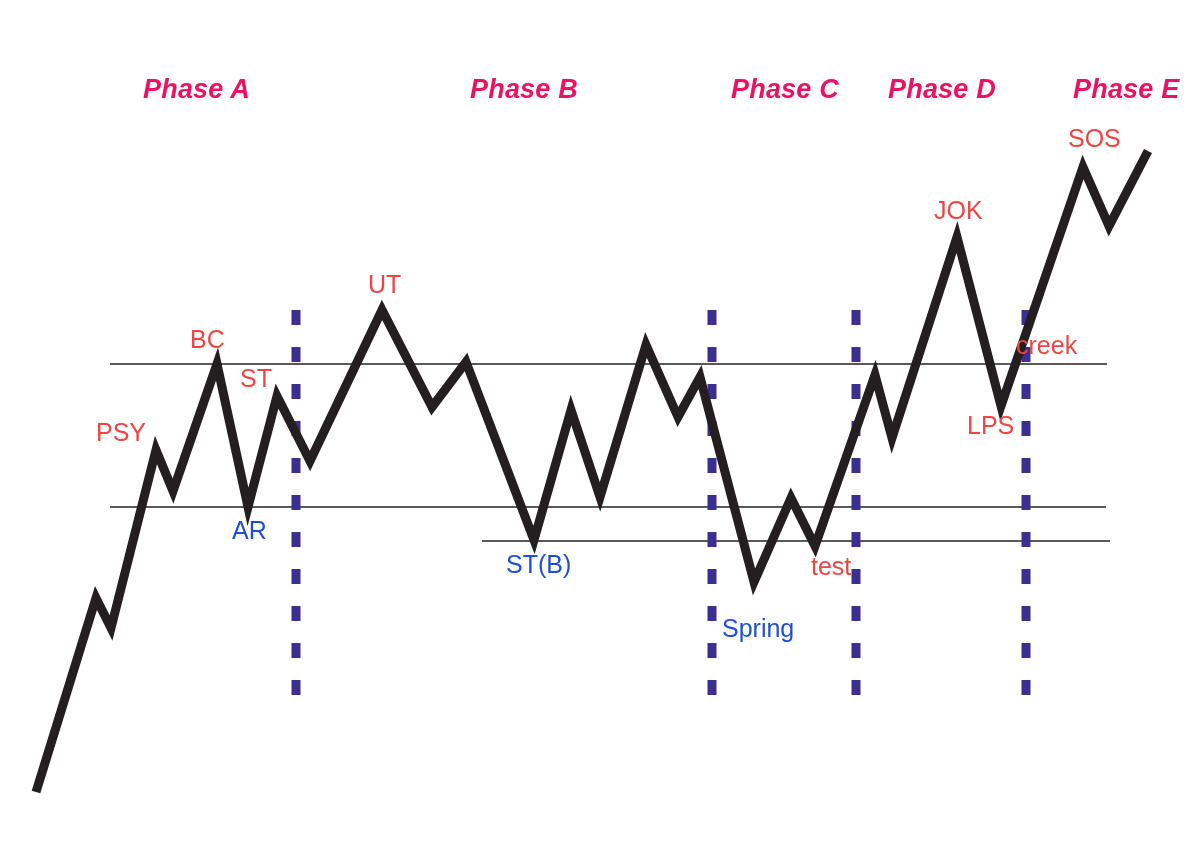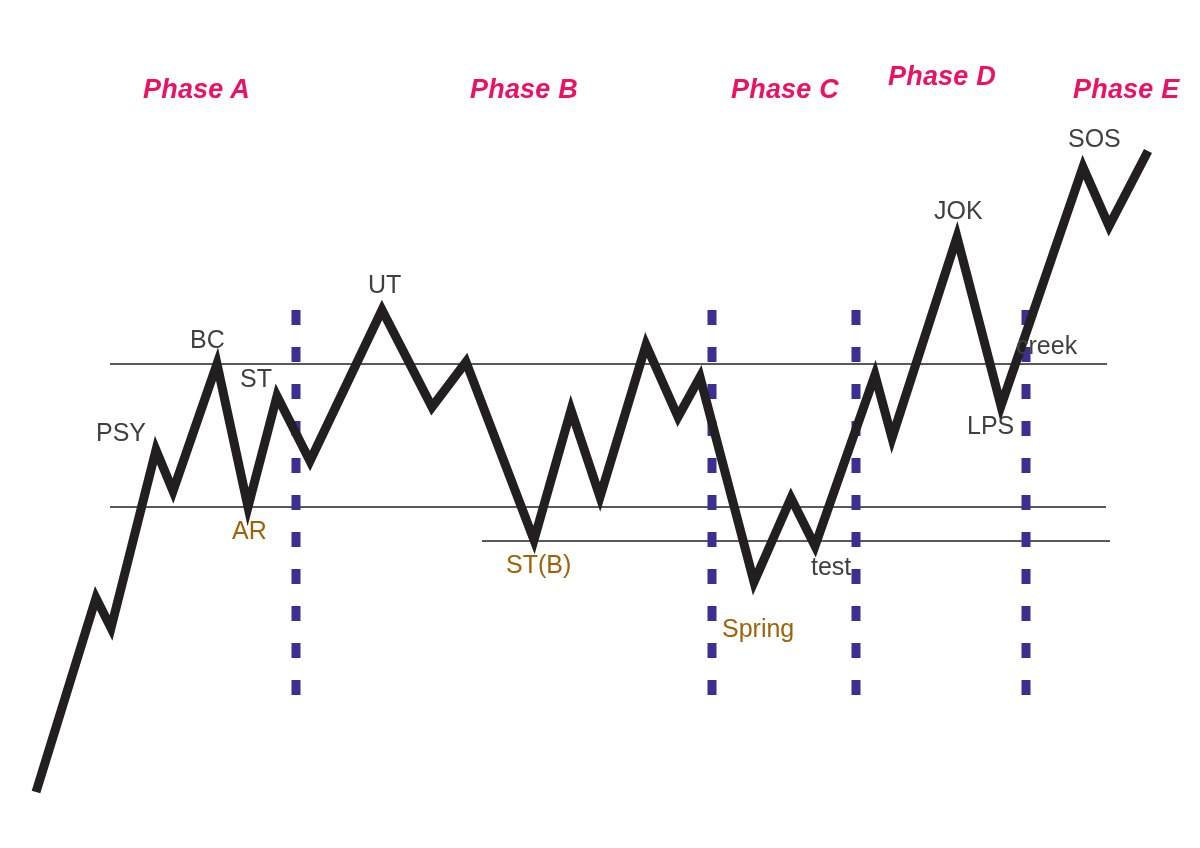--- a/index.html
+++ b/index.html
@@ -34,25 +34,25 @@
     font-weight: bold;
     font-size: 27px;
     color: #ED1164;
     white-space: nowrap;
     letter-spacing: 0.2px;
   }
   .event-label {
     position: absolute;
     font-family: "Liberation Sans", sans-serif;
     font-size: 25px;
-    color: #404040;
+    color: #ef4444;
     white-space: nowrap;
   }
   .event-label.accent {
-    color: #a16207;
+    color: #1d4ed8;
   }
 </style>
 </head>
 <body>
 
 <div id="figure">
 
   <svg id="wyckoff-svg" viewBox="0 0 1200 848">
     <g id="level-lines-group">
         <line x1="110" x2="1107" y1="364" y2="364" stroke="#595959" stroke-width="2"></line>
@@ -67,21 +67,21 @@
       </g>
     <g id="price-line-group">
         <polyline points="36,792 96,598 111,628 156,450 173,491 217,364 248,507 277,396 310,461 382,310 432,407 466,362 534,540 571,410 600,497 646,345 678,417 700,377 754,582 791,498 815,546 875,375 892,438 957,237 1001,406 1083,167 1109,226 1148,151" fill="none" stroke="#231f20" stroke-width="9" stroke-linejoin="miter" stroke-linecap="butt" stroke-miterlimit="6"></polyline>
       </g>
   </svg>
 
   <div id="phase-labels-layer">
       <div class="phase-label" style="left: 143px; top: 74px;">Phase A</div>
       <div class="phase-label" style="left: 470px; top: 74px;">Phase B</div>
       <div class="phase-label" style="left: 731px; top: 74px;">Phase C</div>
-      <div class="phase-label" style="left: 888px; top: 61px;">Phase D</div>
+      <div class="phase-label" style="left: 888px; top: 74px;">Phase D</div>
       <div class="phase-label" style="left: 1073px; top: 74px;">Phase E</div>
     </div>
   <div id="event-labels-layer">
       <div class="event-label" style="left: 96px; top: 418px; text-align: center;">PSY</div>
       <div class="event-label" style="left: 190px; top: 325px; text-align: right;">BC</div>
       <div class="event-label" style="left: 240px; top: 364px;">ST</div>
       <div class="event-label accent" style="left: 232px; top: 516px;">AR</div>
       <div class="event-label" style="left: 368px; top: 270px;">UT</div>
       <div class="event-label accent" style="left: 506px; top: 550px;">ST(B)</div>
       <div class="event-label accent" style="left: 722px; top: 594px; margin-top: 20px;">Spring</div>

